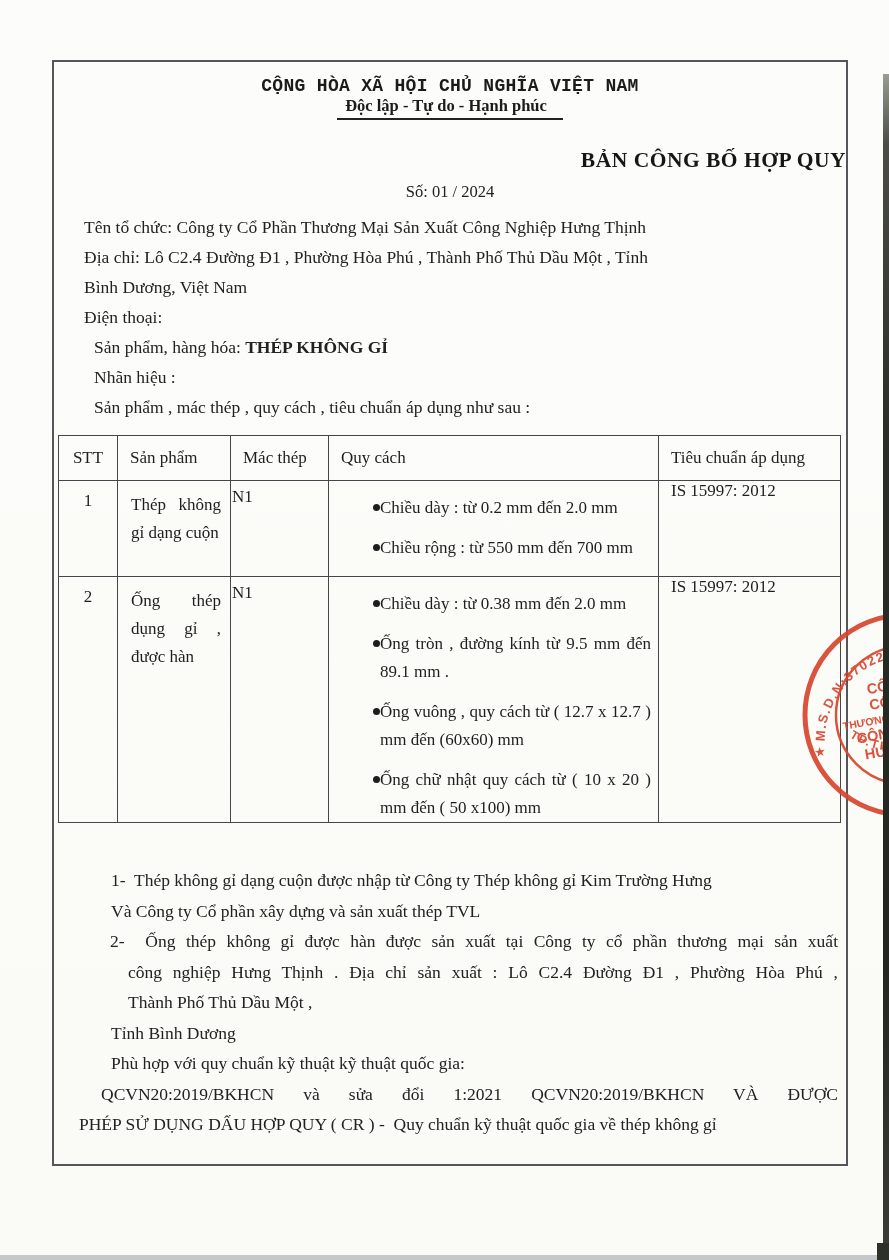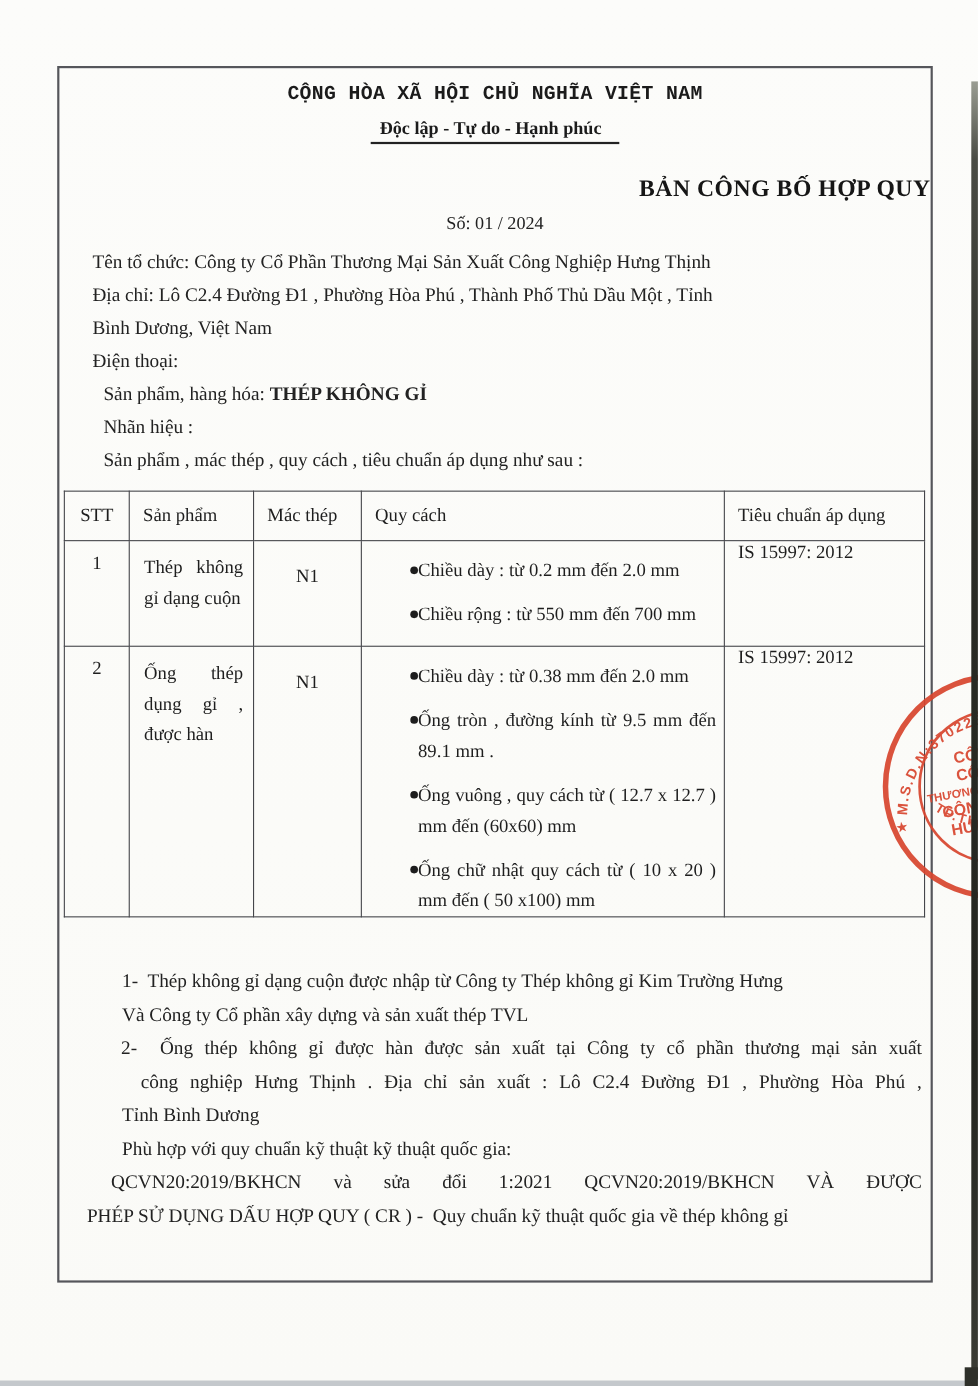--- a/index.html
+++ b/index.html
@@ -25,39 +25,39 @@
   .scan-corner {
     position:absolute; right:0; bottom:0; width:12px; height:17px;
     background:#2e302a;
   }
   
   .frame {
     position:absolute; left:52px; top:60px; width:792px; height:1102px;
     border:2px solid #55565b;
   }
   .nat-title { margin-top:14px; text-align:center; font-size:18px; font-weight:bold; letter-spacing:.3px; color:#1b1b1b;font-family:Liberation Mono, monospace; }
-  .motto-wrap { text-align:center; margin-top:11px;font-family:Liberation Serif, serif; }
+  .motto-wrap { text-align:center; margin-top:0;font-family:Liberation Serif, serif; }
   .motto { display:inline-block; font-size:16.5px; font-weight:bold; color:#1b1b1b; padding:0 16px 2px 8px; border-bottom:2.5px solid #222; }
   .doc-title { text-align:right; margin-top:28px; font-size:21.5px; font-weight:bold; letter-spacing:.5px; color:#161616; }
   .doc-num { text-align:center; margin-top:9px; font-size:16.5px; color:#222; }
 
   .info { margin:10px 24px 0 30px; font-size:17.5px; line-height:30px; color:#222; }
   .info .ind { margin-left:10px; }
   .bold { font-weight:bold; }
 
   table.doc-table { margin:13px 0 0 4px; border-collapse:collapse; width:782px; table-layout:fixed; font-size:17px; color:#1e1e1e; }
   .doc-table th, .doc-table td { border:1.6px solid #45464b; font-weight:normal; }
   .doc-table th { height:44px; text-align:left; padding:0 0 0 12px; vertical-align:middle; }
   .doc-table th.center { text-align:center; padding:0; }
   .doc-table td { vertical-align:top; }
   tr.row-1 { height:96px; }
   tr.row-2 { height:234px; }
   .c-stt { text-align:center; padding-top:10px; }
   .c-prod { padding:10px 9px 0 13px; text-align:justify; line-height:28px; }
-  .c-grade { text-align:center; padding-top:22px; }
+  .c-grade { padding-top:6px; }
   .c-specs { padding:1px 7px 0 0; }
   .spec { display:flex; margin-top:12px; }
   .spec .dot { flex:none; width:7px; height:7px; border-radius:50%; background:#1d1d1d; margin:10px 0 0 44px; }
   .spec .txt { flex:1; text-align:justify; line-height:28px; }
   .c-std { padding:0 4px 0 12px; }
 
   .notes { margin-top:42px; font-size:17.5px; line-height:30.5px; color:#222;padding-left:23px; }
   .notes > div { margin-right:8px; white-space:pre-wrap; }
   .jl { text-align:justify; text-align-last:justify; }
   .n1,.n2,.n6,.n7 { margin-left:34px; }
@@ -152,20 +152,21 @@
         <td class="c-std">IS 15997: 2012</td>
       </tr>
     </tbody>
       </table>
 
     <div class="notes">
       <div class="n1">1-  Thép không gỉ dạng cuộn được nhập từ Công ty Thép không gỉ Kim Trường Hưng</div>
       <div class="n2">Và Công ty Cổ phần xây dựng và sản xuất thép TVL</div>
       <div class="n3 jl">2-  Ống thép không gỉ được hàn được sản xuất tại Công ty cổ phần thương mại sản xuất</div>
       <div class="n4 jl">công nghiệp Hưng Thịnh . Địa chỉ sản xuất : Lô C2.4 Đường Đ1 , Phường Hòa Phú ,</div>
+      <div class="n5">Thành Phố Thủ Dầu Một ,</div>
       <div class="n6">Tỉnh Bình Dương</div>
       <div class="n7">Phù hợp với quy chuẩn kỹ thuật kỹ thuật quốc gia:</div>
       <div class="n8 jl">QCVN20:2019/BKHCN và sửa đổi 1:2021 QCVN20:2019/BKHCN VÀ ĐƯỢC</div>
       <div class="n9">PHÉP SỬ DỤNG DẤU HỢP QUY ( CR ) -  Quy chuẩn kỹ thuật quốc gia về thép không gỉ</div>
     </div>
 
   </div>
 
   <svg class="stamp" viewBox="0 0 244 244" xmlns="http://www.w3.org/2000/svg">
     <defs>

